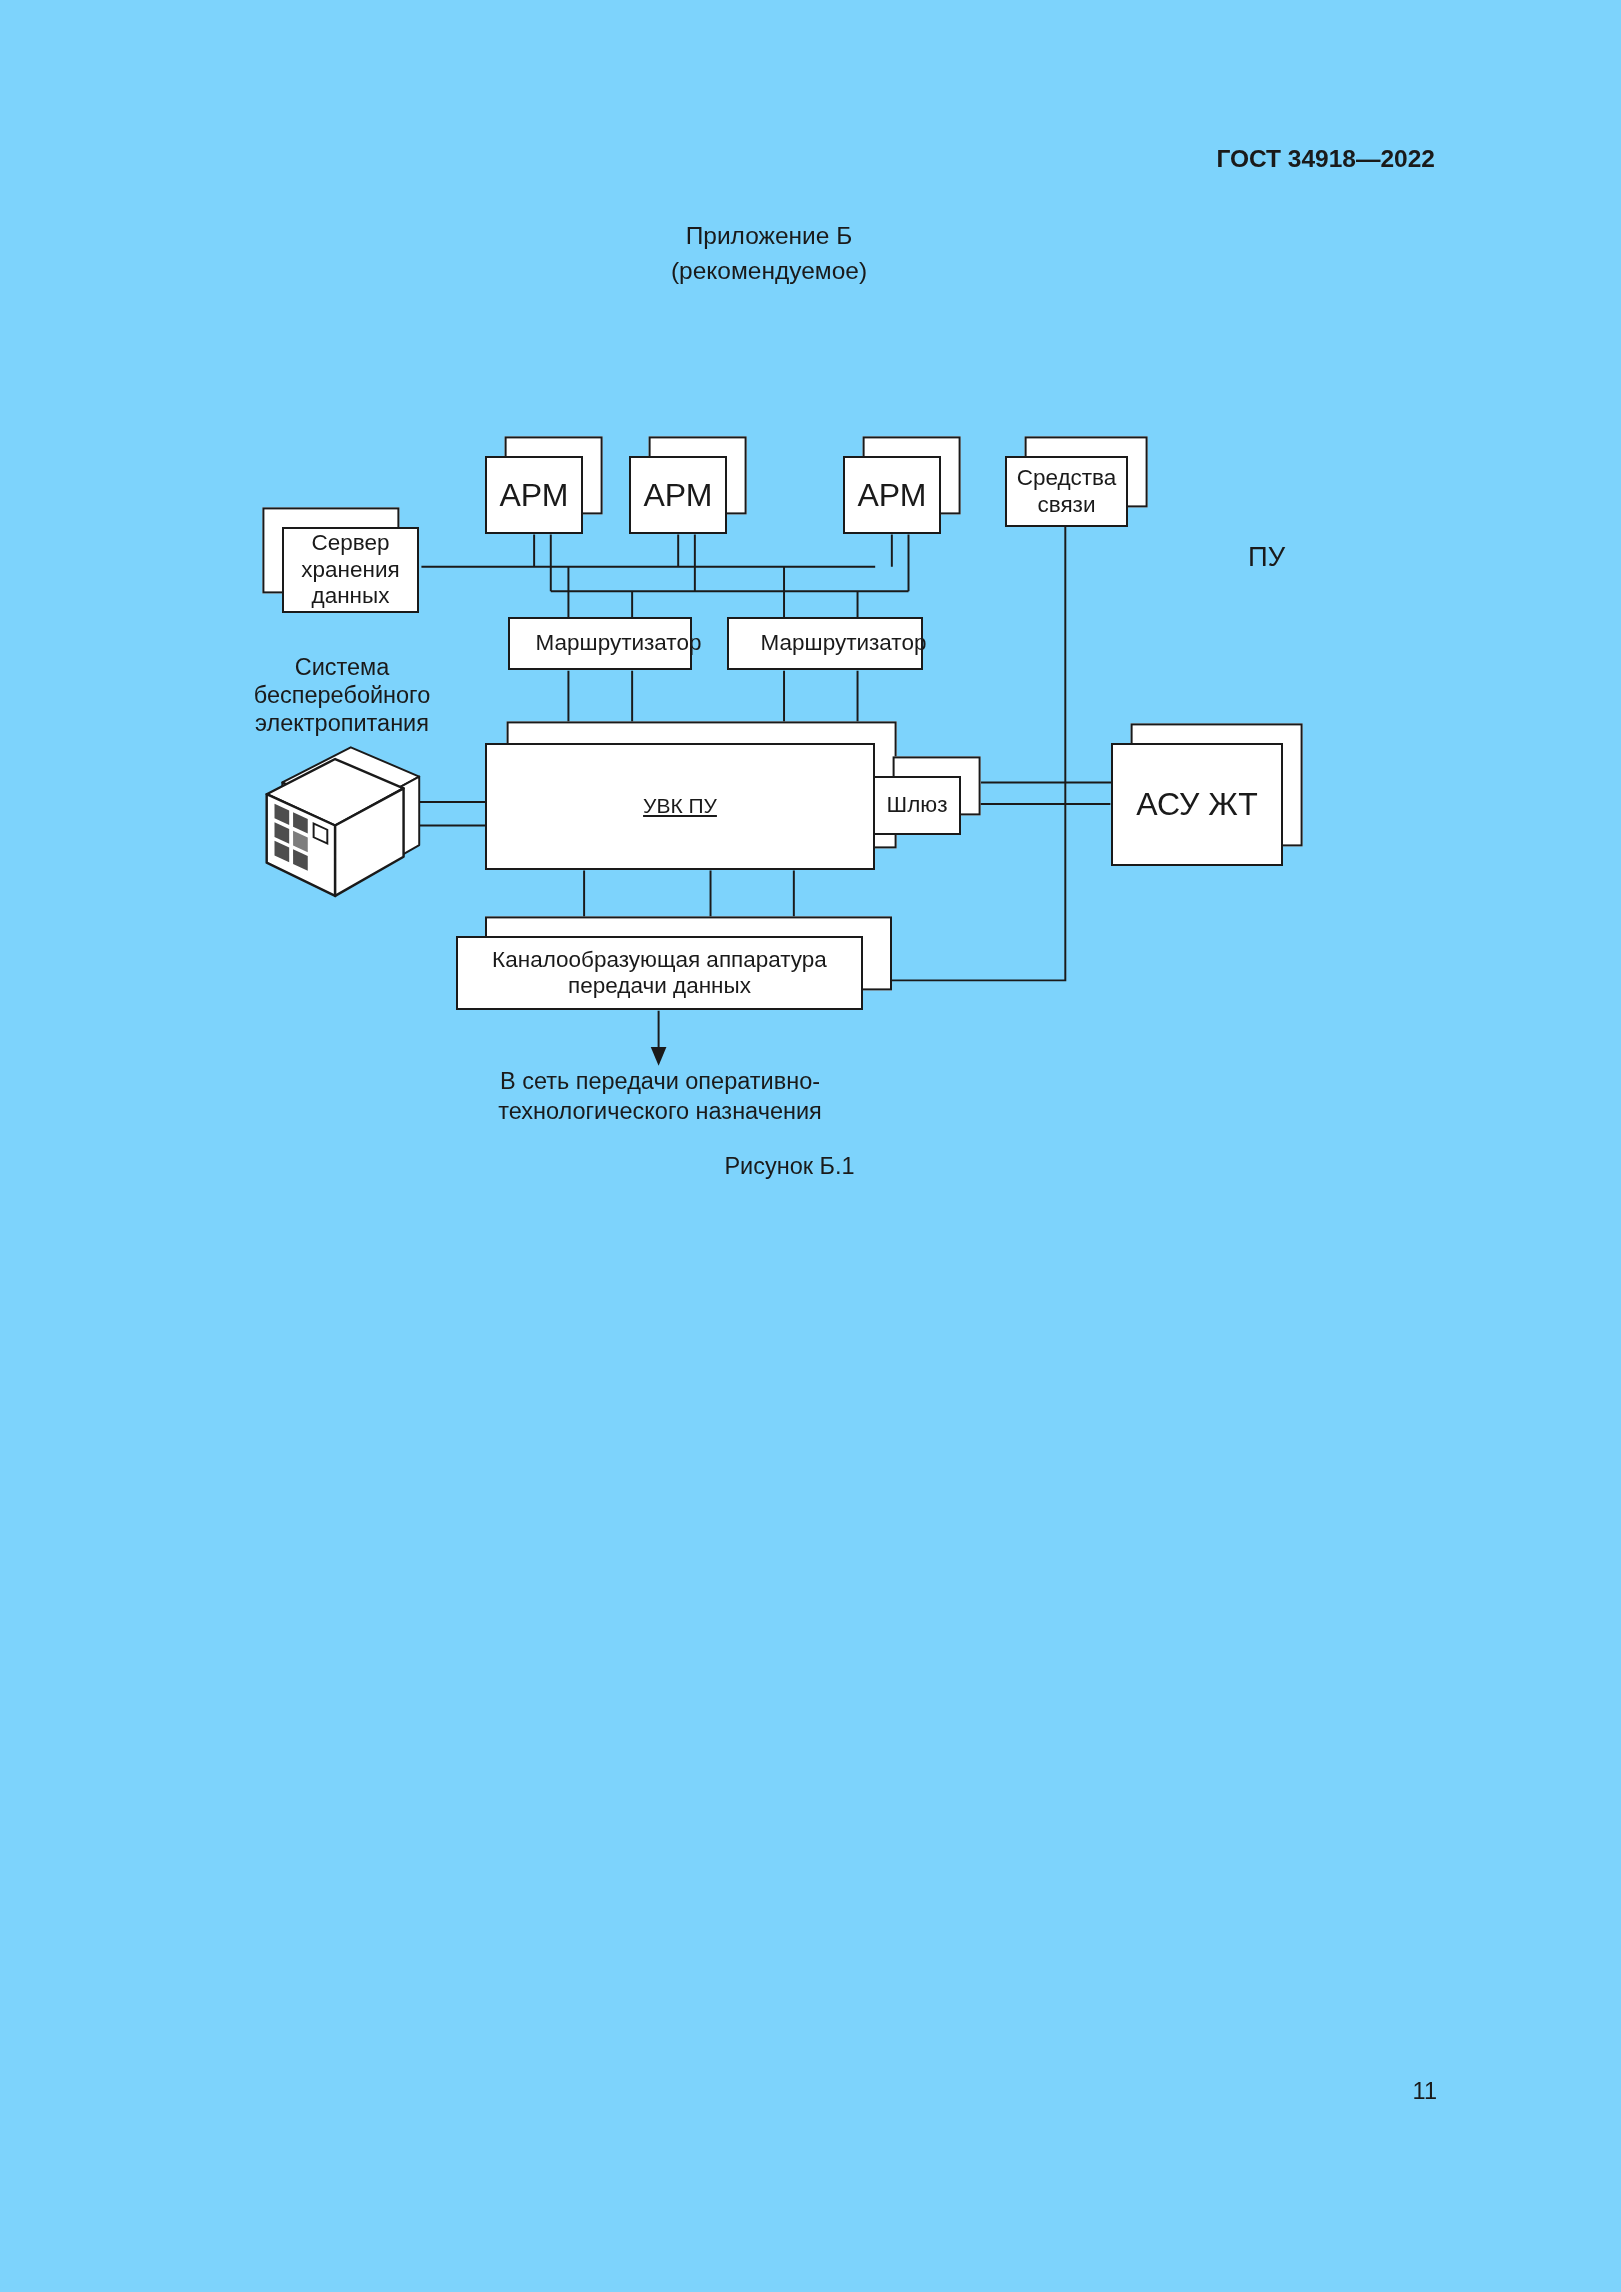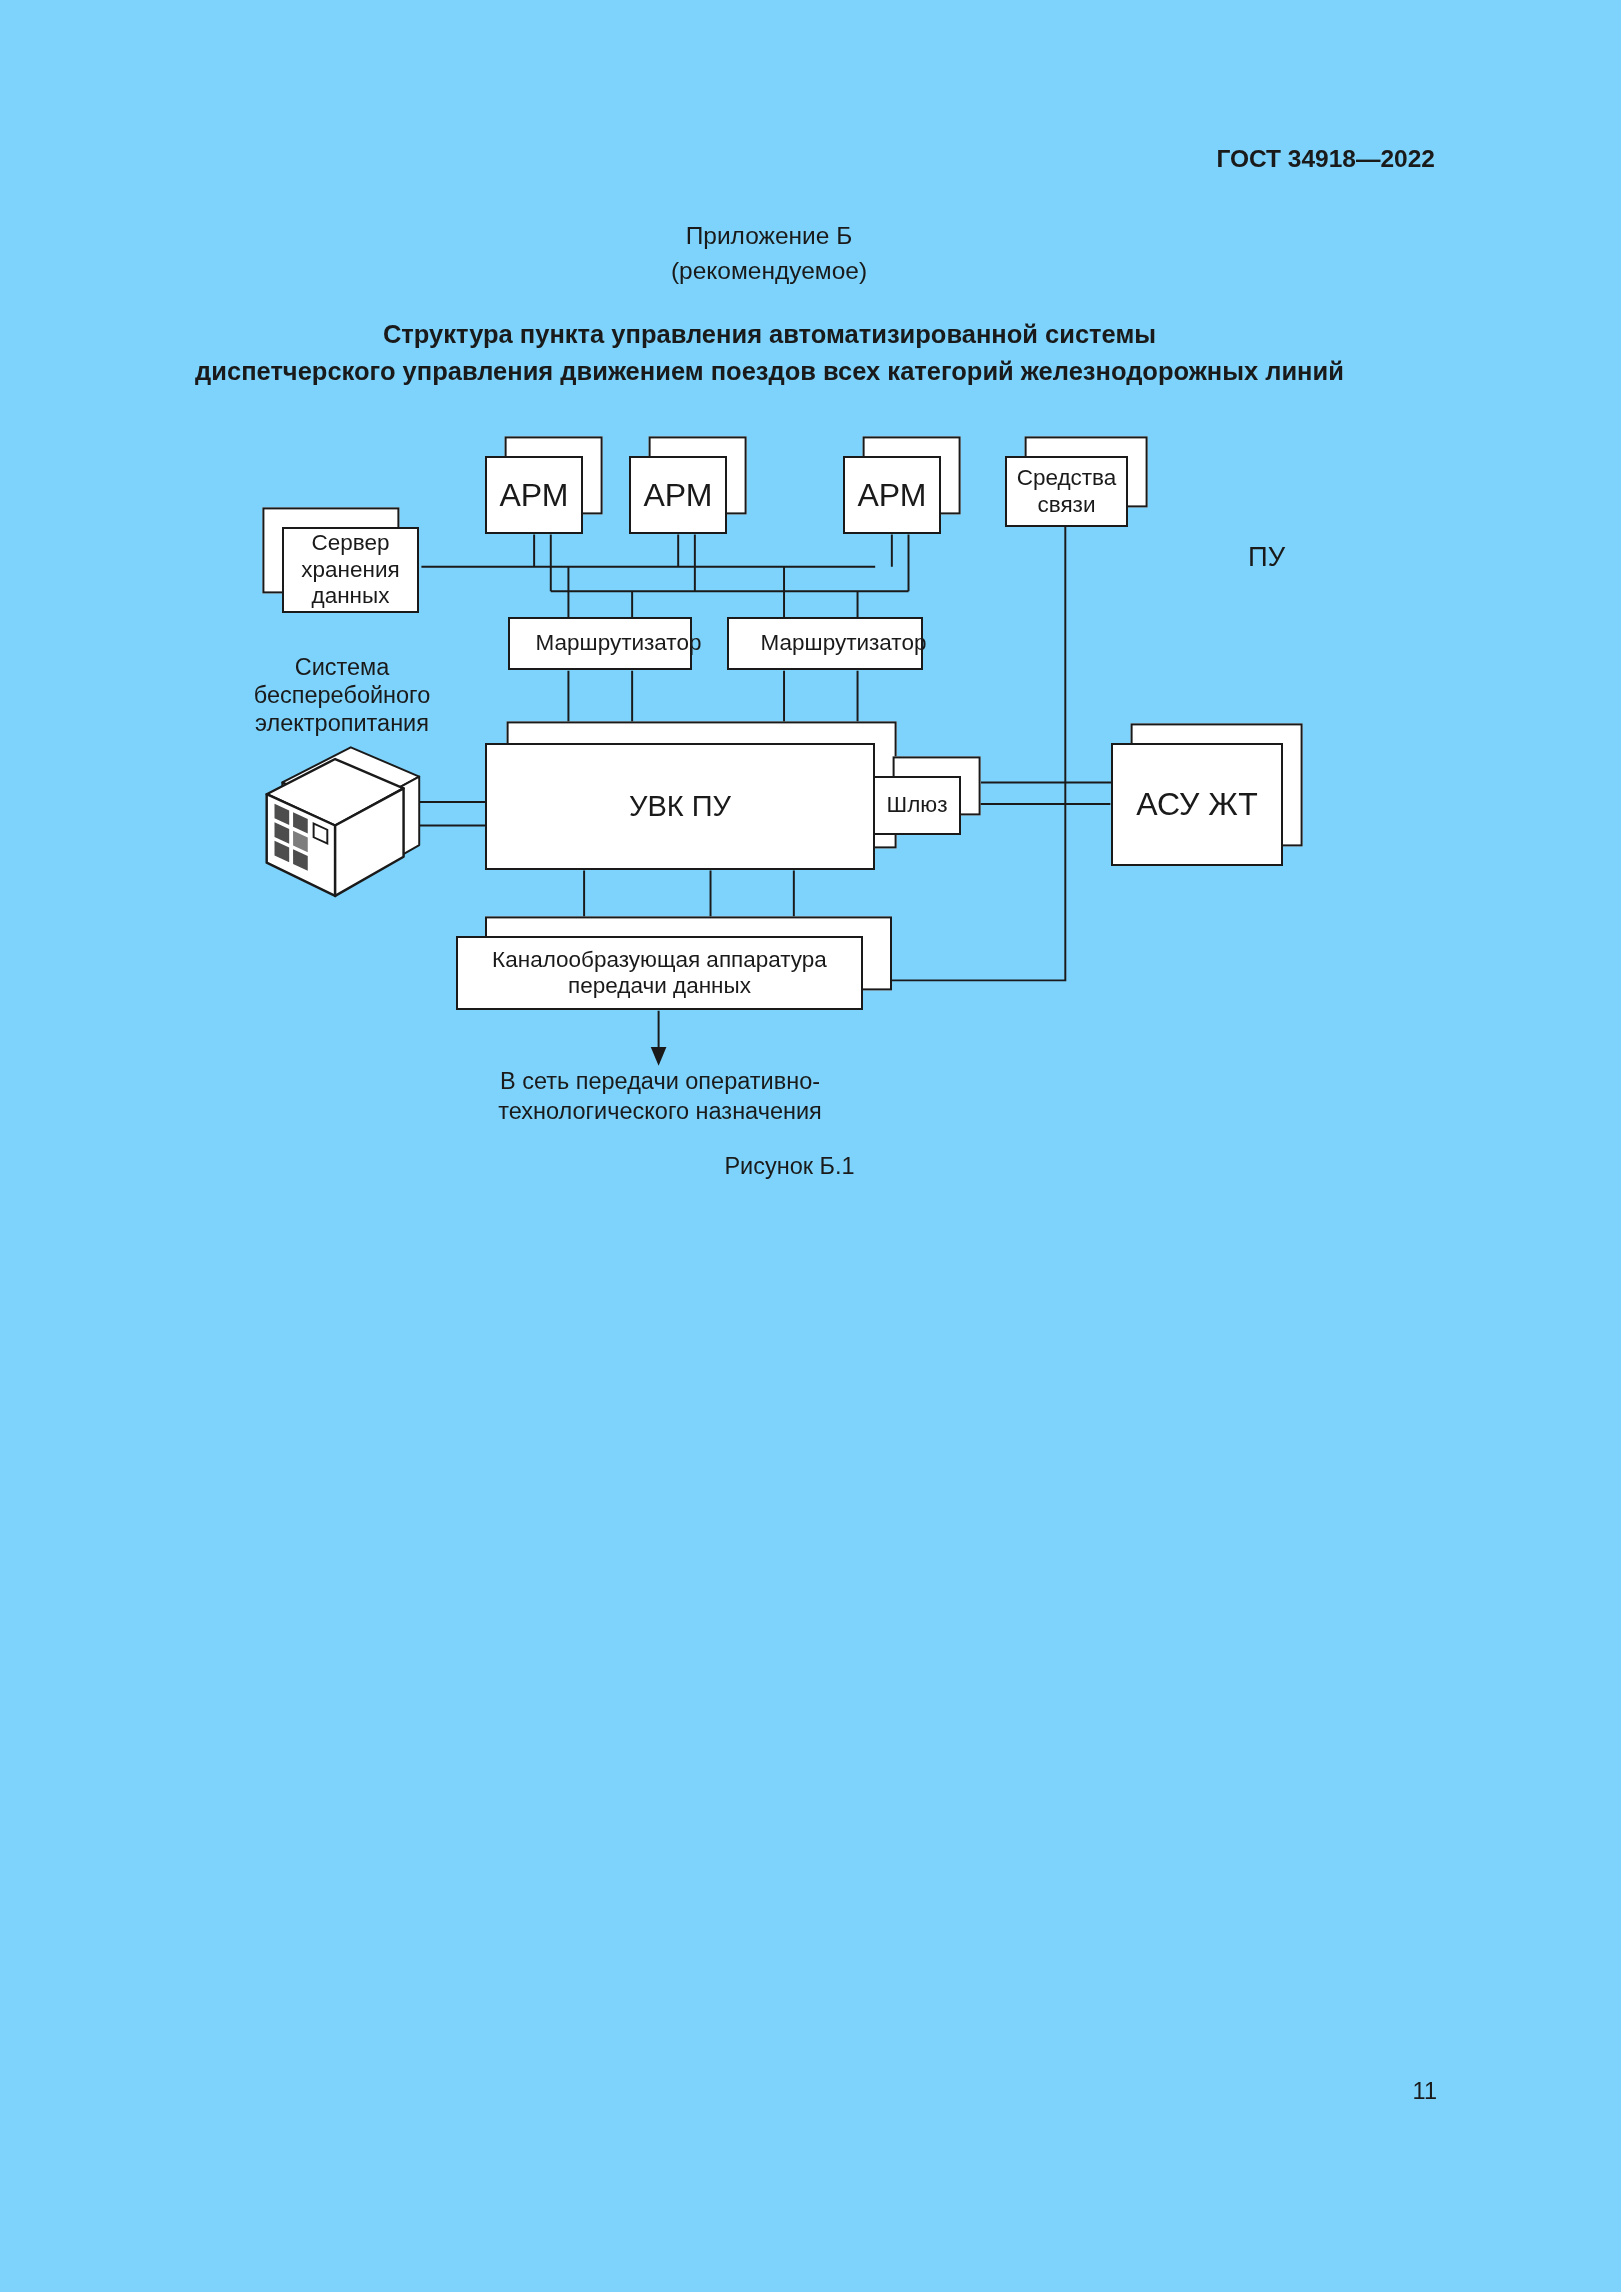--- a/index.html
+++ b/index.html
@@ -41,40 +41,36 @@
   }
   .node .front {
     position:absolute; inset:0;
     border:2px solid #1a1a1a; background:#fff;
     display:flex; align-items:center; justify-content:center;
     text-align:center; font-size:22.5px; line-height:26.5px; padding:2px;
     box-sizing:border-box;
   }
   .node.single .front { position:absolute; inset:0;padding-left:39px; }
   .fs25 .front { font-size:32px; }
-  .fs26 .front { font-size:29px; }
+  .fs26 .front { font-size:21px;text-decoration:underline; }
   .z4 { z-index:4; }
   .ups-icon { position:absolute; left:253px; top:745px; z-index:2; }
 </style>
 </head>
 <body>
 
 <div class="page">
 
   <div class="doc-header">ГОСТ 34918—2022</div>
 
   <div class="appendix-head">
     <div>Приложение Б</div>
     <div>(рекомендуемое)</div>
   </div>
 
-  <div class="doc-title">
-    <div>Структура пункта управления автоматизированной системы</div>
-    <div>диспетчерского управления движением поездов всех категорий железнодорожных линий</div>
-  </div>
 
   <svg class="wires" width="1621" height="2293" viewBox="0 0 1654 2339">
     <path d="M545,545 V578 M692,545 V578 M910,545 V578
          M430,578 H893 M580,578 V630 M800,578 V630
          M562,545 V603 M709,545 V603 M927,545 V603
          M562,603 H927 M645,603 V630 M875,603 V630
          M580,684 V758 M645,684 V758 M800,684 V758 M875,684 V758
          M428,818 H495 M428,842 H495
          M596,888 V955 M725,888 V955 M810,888 V935
          M981,820 H1133 M1001,798 H1153

